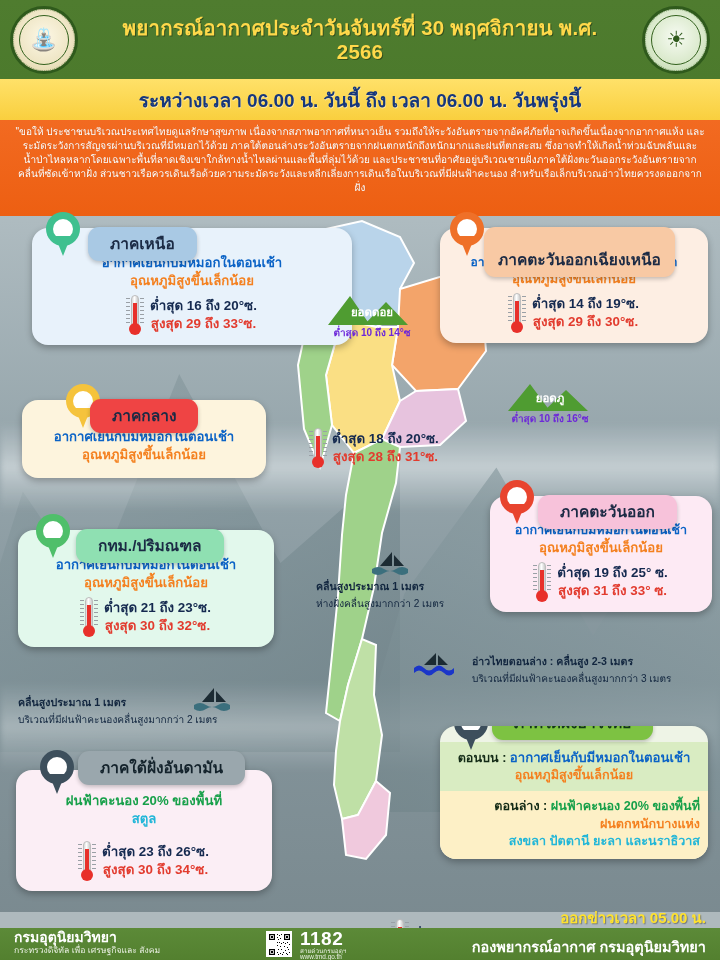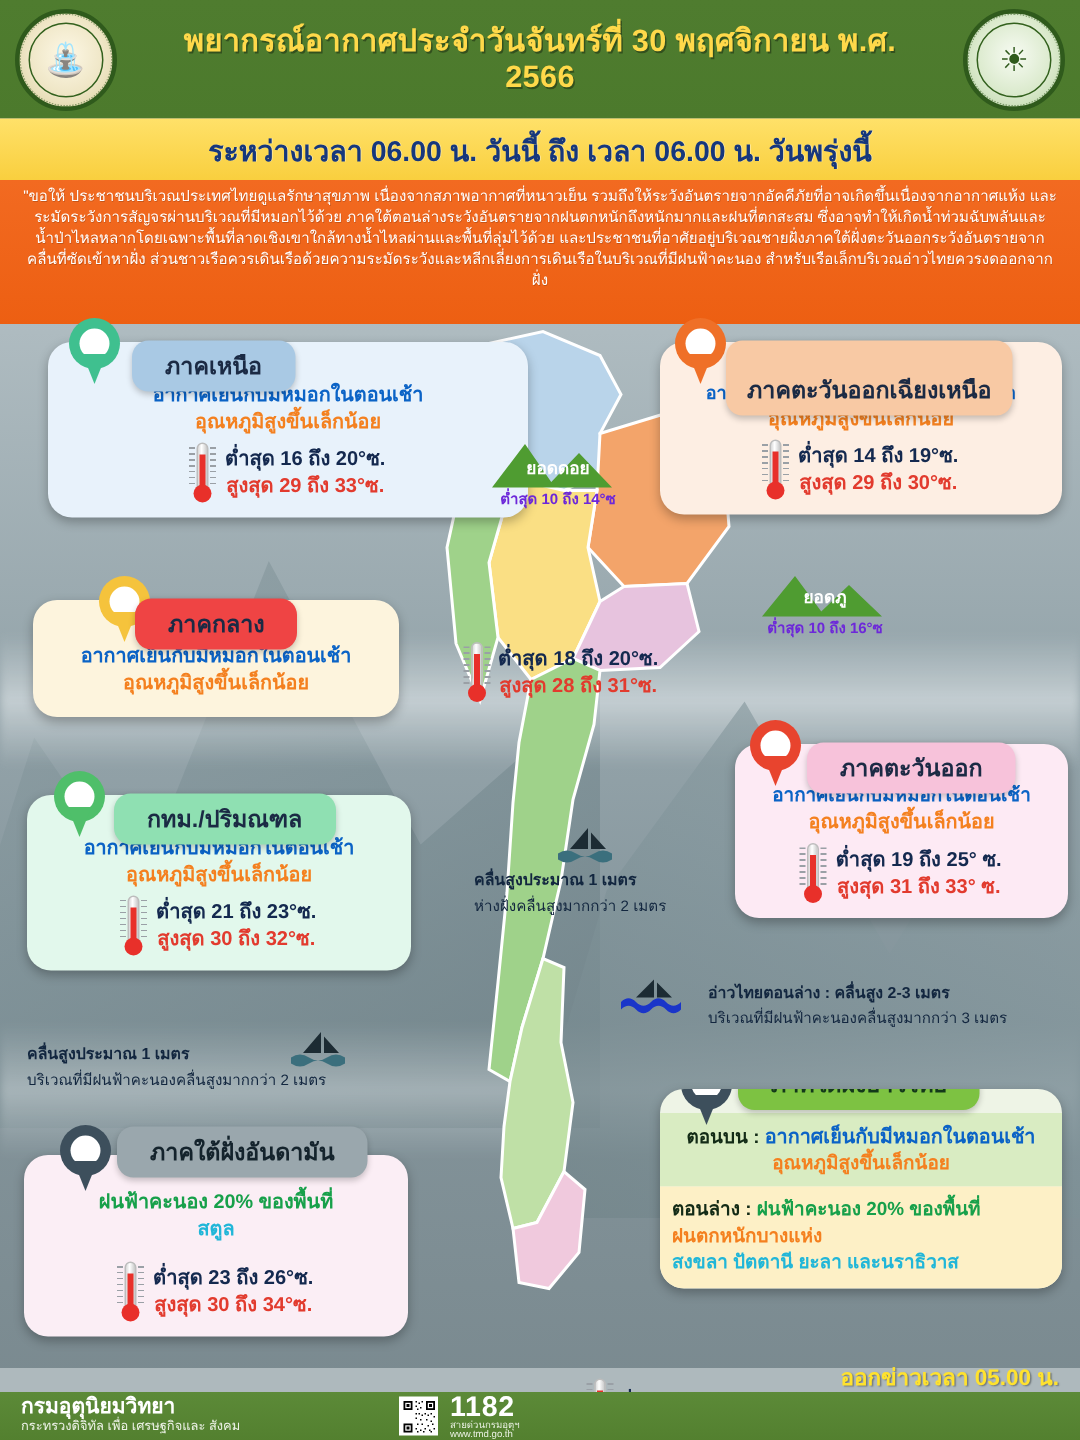--- a/index.html
+++ b/index.html
@@ -384,21 +384,21 @@
       <div class="tail" style="border-top:20px solid #3d4f5c"></div>
     </div>
     <div class="card-head" style="background:#7dc242;left:52px;top:-20px;color:#13381a;">ภาคใต้ฝั่งอ่าวไทย</div>
     <div style="margin-top:16px;background:#d9ecc2;padding:7px 8px 7px;text-align:center;">
       <div style="font-size:12.6px;line-height:1.35;">
         <span style="color:#132b16;font-weight:bold">ตอนบน :</span>
         <span class="line-blue">อากาศเย็นกับมีหมอกในตอนเช้า</span>
       </div>
       <div class="line-orange" style="font-size:12.6px">อุณหภูมิสูงขึ้นเล็กน้อย</div>
     </div>
-    <div style="background:#fdf0c6;padding:7px 8px 9px;text-align:left;">
+    <div style="background:#fdf0c6;padding:7px 8px 9px;text-align:right;">
       <div style="font-size:12.6px;line-height:1.35;">
         <span style="color:#132b16;font-weight:bold">ตอนล่าง : </span>
         <span class="line-green" style="font-size:12.6px">ฝนฟ้าคะนอง 20% ของพื้นที่</span>
       </div>
       <div class="line-orange" style="font-size:12.6px">ฝนตกหนักบางแห่ง</div>
       <div class="line-cyan" style="font-size:12.6px">สงขลา ปัตตานี ยะลา และนราธิวาส</div>
     </div>
   </div>
 
   <div class="free-temps" style="left:392px;top:919px;gap:5px;">
@@ -541,15 +541,16 @@
           <rect x="14" y="21" width="1" height="1"></rect>
             <rect x="19" y="21" width="1" height="1"></rect>
         </g>
       </svg>
     </div>
     <div class="hot">
       <div class="num">1182</div>
       <div class="s1">สายด่วนกรมอุตุฯ</div>
       <div class="s2">www.tmd.go.th</div>
     </div>
+    <div class="f-right">กองพยากรณ์อากาศ กรมอุตุนิยมวิทยา</div>
   </div>
 
 </div>
 
 </body></html>

